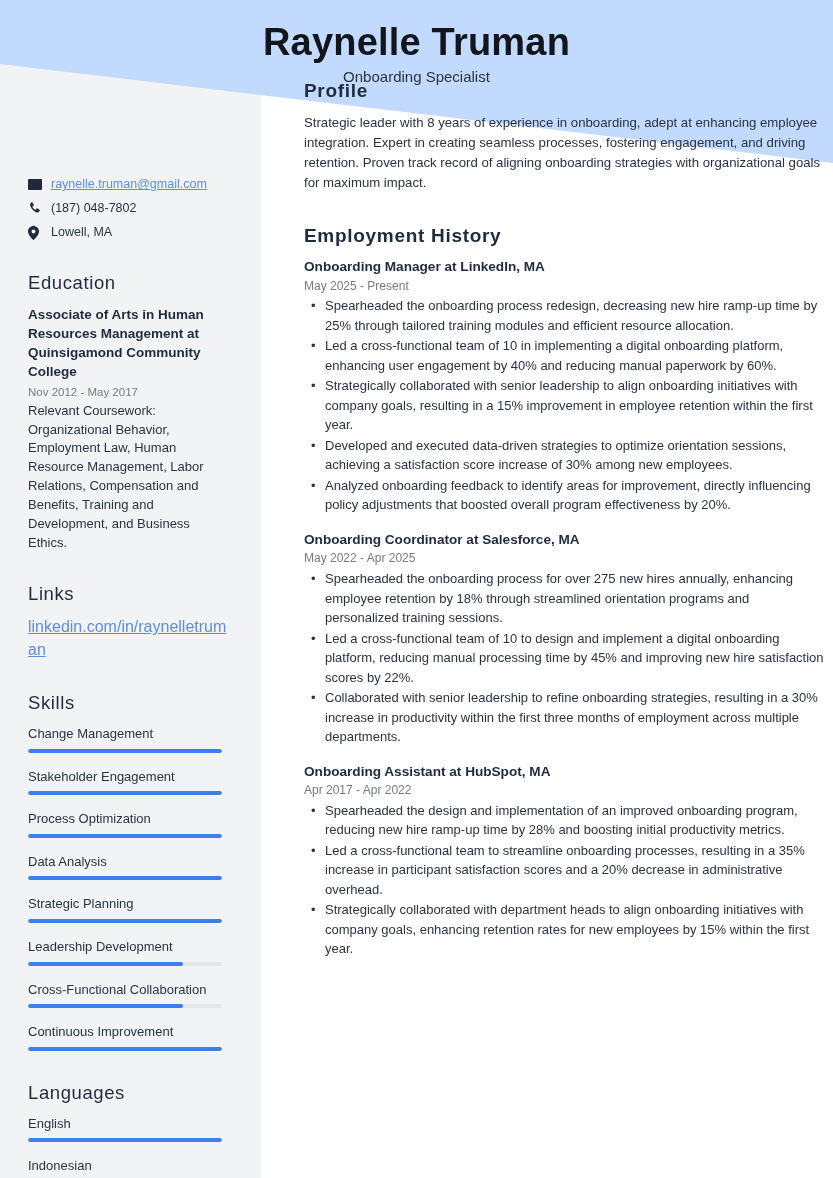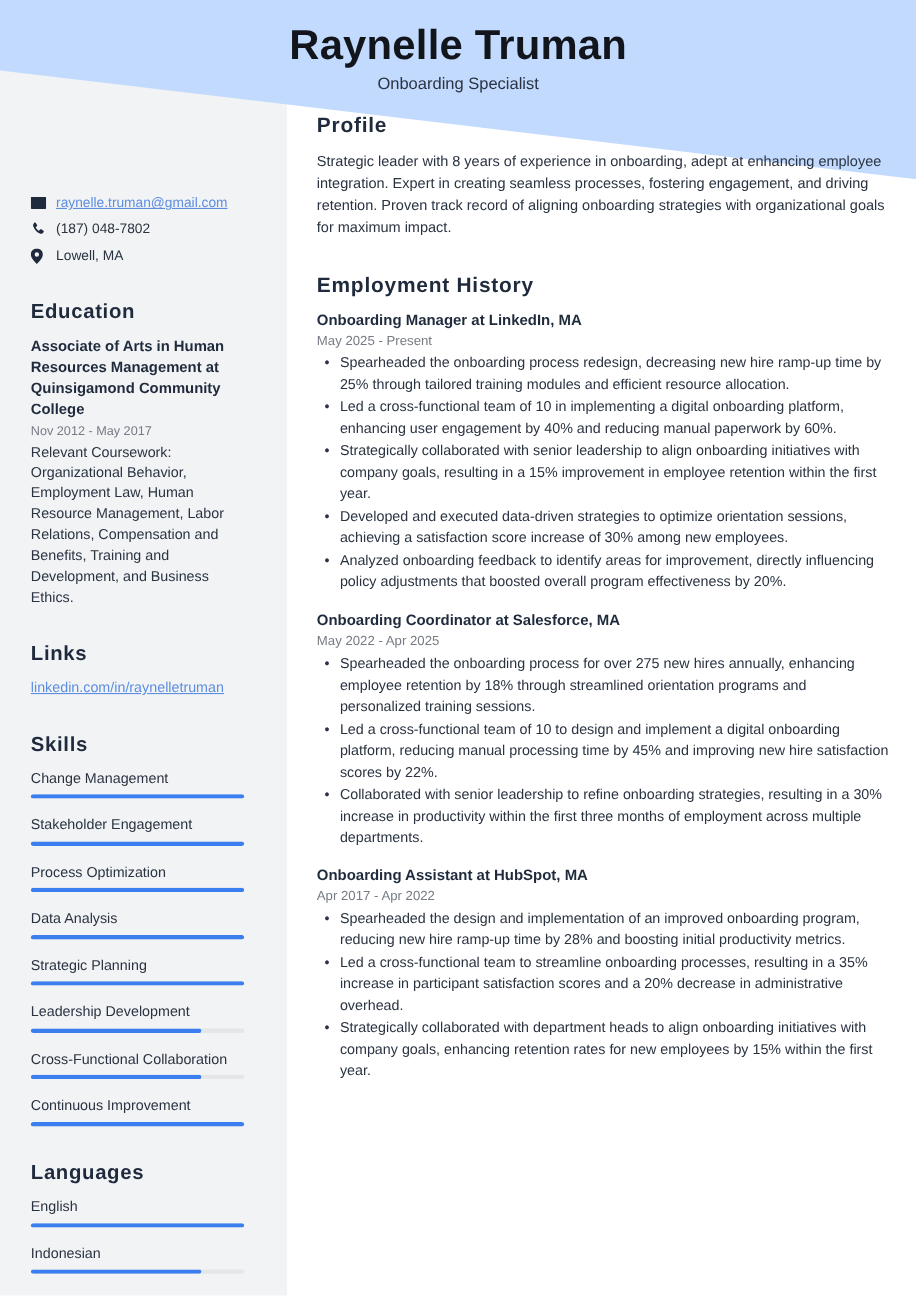--- a/index.html
+++ b/index.html
@@ -100,21 +100,21 @@
   .contact-link {
     font-size: 12.5px;
     color: #5e8ee0;
     text-decoration: underline;
     line-height: 1.3;
     word-break: break-all;
   }
 
   .side-heading {
     font-size: 18.5px;
-    font-weight: bold;
+    font-weight: normal;
     color: #1f2b3d;
     letter-spacing: 0.6px;
     margin-top: 31px;
     margin-bottom: 11px;
   }
 
   .edu-degree {
     font-size: 13.5px;
     font-weight: bold;
     color: #1f2b3d;
@@ -127,21 +127,21 @@
     margin-top: 2px;
   }
   .edu-desc {
     font-size: 13px;
     color: #2a3341;
     line-height: 1.45;
     margin-top: 2px;
   }
 
   .link-item {
-    font-size: 13px;
+    font-size: 16px;
     color: #5e8ee0;
     text-decoration: underline;
     line-height: 1.4;
     word-break: break-all;
   }
 
   
   .bar-item { margin-bottom: 15px; }
   .bar-label {
     font-size: 13px;
@@ -162,25 +162,25 @@
     left: 0;
     top: 0;
     height: 4px;
     background: #3b7ef0;
     border-radius: 2px;
   }
 
   
   .main {
     position: absolute;
-    left: 288px;
+    left: 304px;
     top: 0;
     width: 520px;
     z-index: 4;
-    padding-top: 104px;
+    padding-top: 80px;
   }
   .main-heading {
     font-size: 19px;
     font-weight: bold;
     color: #1f2b3d;
     letter-spacing: 0.7px;
     margin-bottom: 11px;
   }
   .section-gap { margin-top: 32px; }
   .profile-text {

